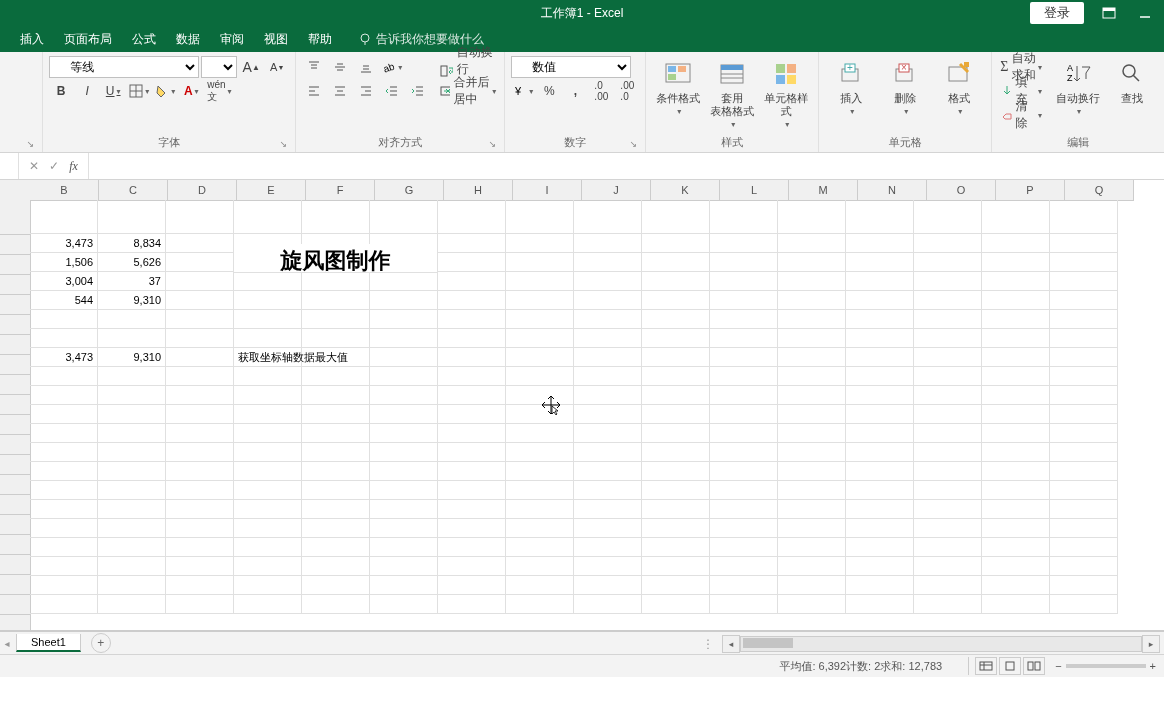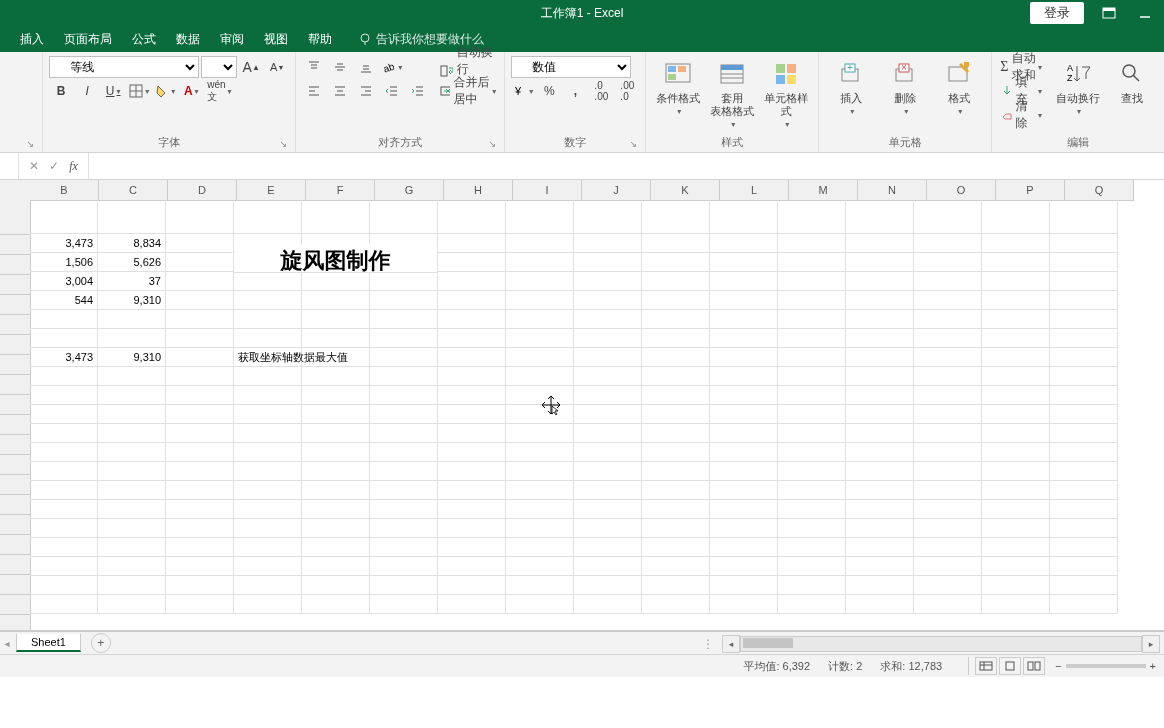--- a/index.html
+++ b/index.html
@@ -47,21 +47,21 @@
 .title-cell { font-size:22px; font-weight:bold; text-align:center; position:absolute; left:204px; top:0; width:204px; height:29px; line-height:34px; background:#fff; border-right:1px solid #e0e0e0; border-bottom:1px solid #e0e0e0; box-sizing:border-box;margin-top:44px; }
 .sheet-tabs { height:22px; border-top:1px solid #ccc; display:flex; align-items:center; background:#f3f3f3; position:relative; }
 .sheet-tabs .nav { width:14px; text-align:center; color:#999; font-size:10px; }
 .sheet-tabs .tab { background:#fff; border:1px solid #ccc; border-top:none; border-bottom:2px solid #0a6b3d; padding:2px 14px; font-size:11px; margin-left:2px; }
 .sheet-tabs .add { width:18px; height:18px; border:1px solid #ccc; border-radius:50%; display:flex; align-items:center; justify-content:center; margin-left:10px; font-size:12px; color:#666; }
 .sheet-tabs .hscroll { position:absolute; right:4px; top:3px; display:flex; align-items:center; gap:0; }
 .sheet-tabs .hscroll .track { width:400px; height:14px; background:#e8e8e8; border:1px solid #ccc; position:relative; }
 .sheet-tabs .hscroll .thumb { position:absolute; left:2px; top:1px; width:50px; height:10px; background:#c4c4c4; }
 .sheet-tabs .hscroll .arrow { width:16px; height:16px; border:1px solid #ccc; display:flex; align-items:center; justify-content:center; background:#f0f0f0; font-size:9px; color:#666; }
 .statusbar { height:22px; background:#f3f3f3; border-top:1px solid #d4d4d4; display:flex; align-items:center; font-size:11px; color:#555; padding:0 8px; }
-.statusbar .stats { margin-left:auto; display:flex; gap:18px; padding-right:20px; }
+.statusbar .stats { margin-left:auto; display:flex; padding-right:20px; }
 .statusbar .view-btns { display:flex; gap:2px; border-left:1px solid #ccc; padding-left:6px; margin-left:6px;}
 .statusbar .view-btn { width:20px; height:16px; border:1px solid #ccc; display:flex; align-items:center; justify-content:center; }
 .statusbar .view-btn svg { display:block; }
 .statusbar .zoom { display:flex; align-items:center; gap:4px; margin-left:10px; }
 .statusbar .zoom .track { width:80px; height:4px; background:#ccc; position:relative; }
 .cursor-move { position:absolute; left:540px; top:214px; pointer-events:none; z-index:50; }
 .cursor-move svg { display:block; }
 </style>
 </head>
 <body>

